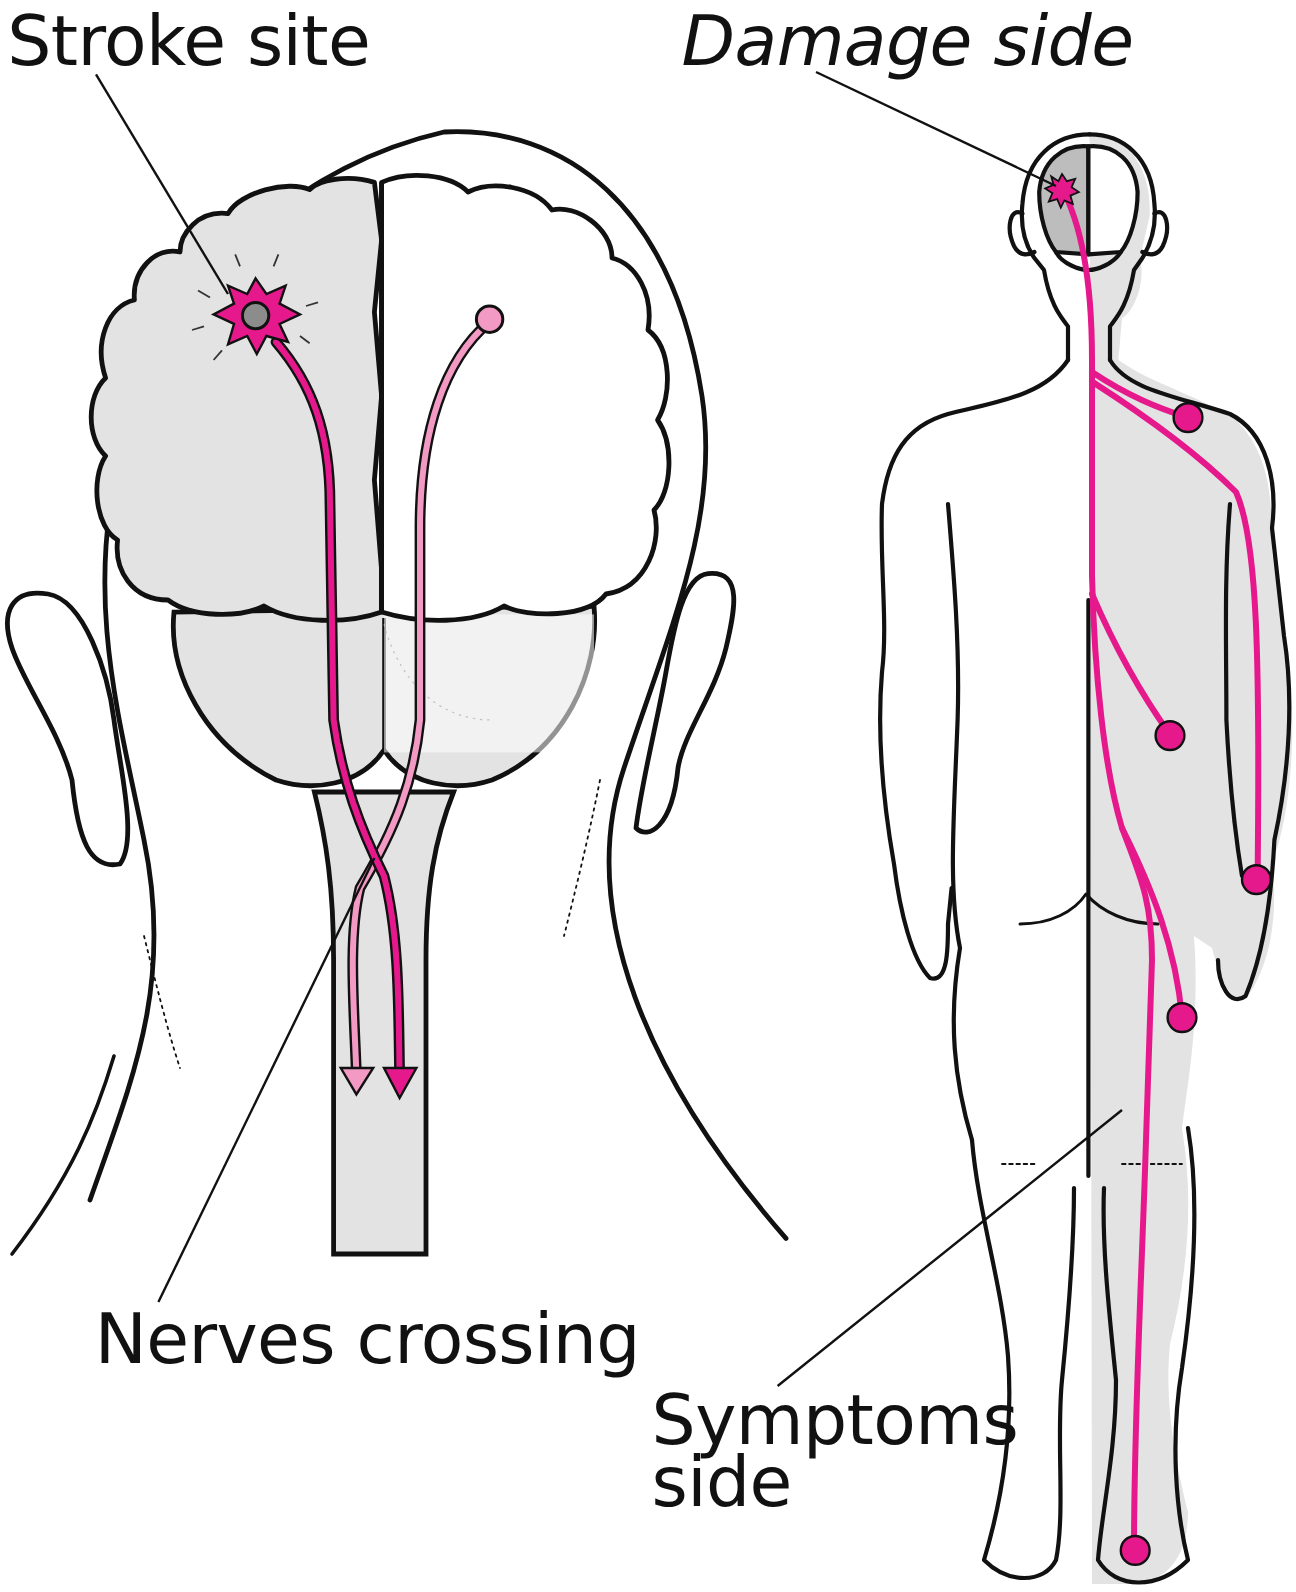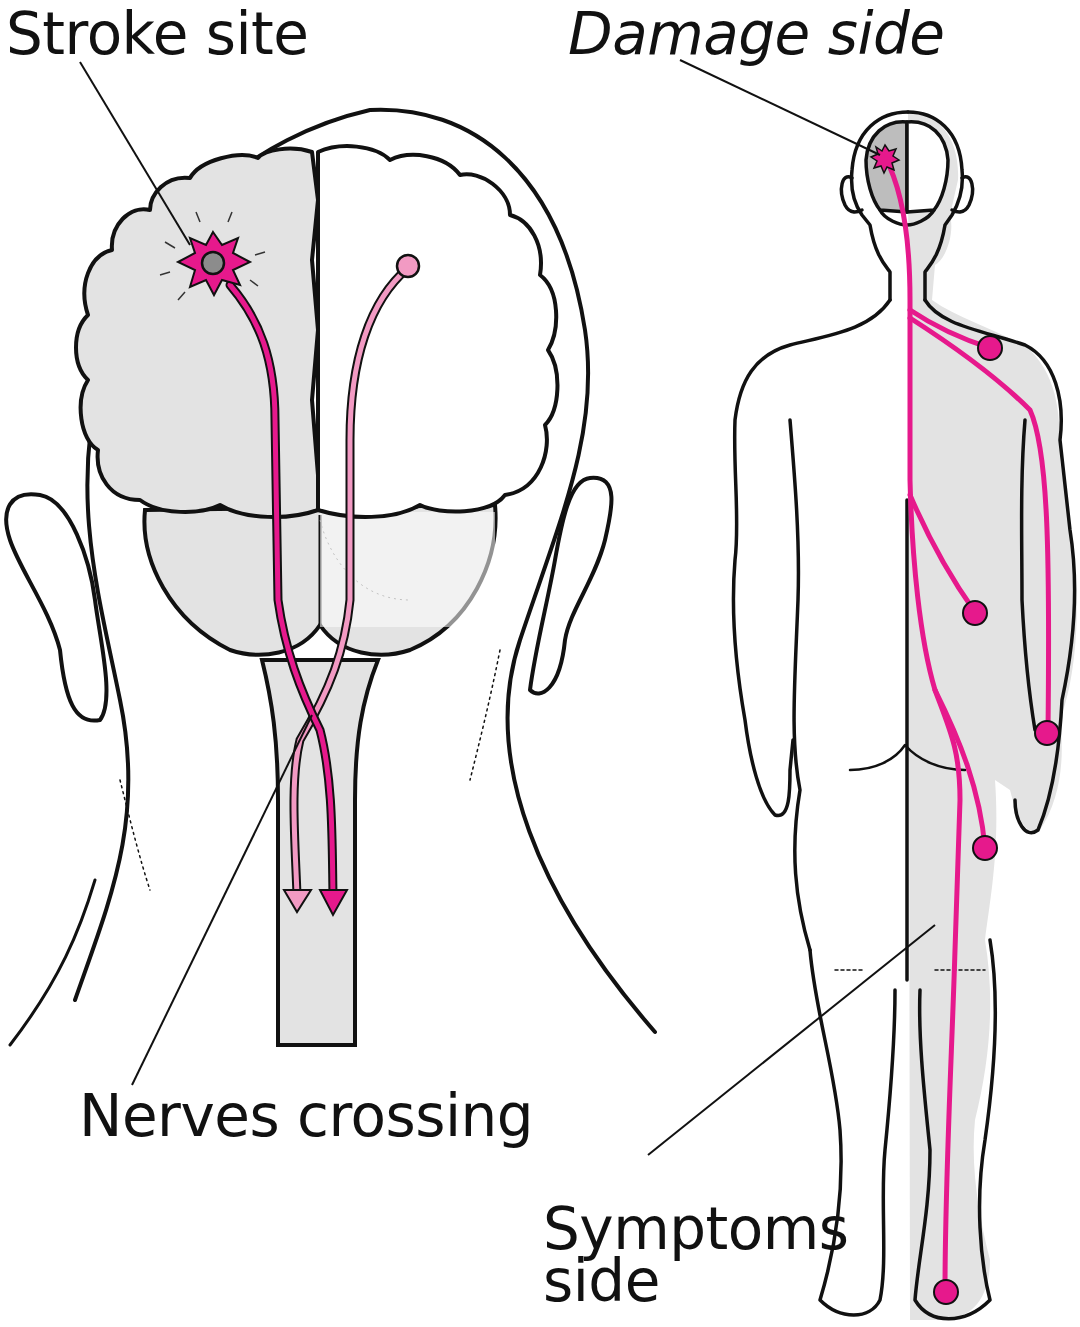--- a/index.html
+++ b/index.html
@@ -1,21 +1,21 @@
 <!DOCTYPE html>
 <html><head>
 <meta charset="utf-8">
 <style>
   html, body { margin: 0; padding: 0; background: #ffffff; }
   body { width: 1080px; height: 1327px; position: relative; overflow: hidden; font-family: "DejaVu Sans", "Liberation Sans", sans-serif; }
   .label { position: absolute; color: #111111; font-size: 58px; line-height: 52px; letter-spacing: -0.5px; white-space: pre-line; }
   #lbl-stroke { left: 6px; top: 8px; }
   #lbl-damage { left: 568px; top: 8px; font-style: italic; }
   #lbl-nerves { left: 57px; top: 1090px; margin-left: 22px; }
-  #lbl-symptoms { left: 543px; top: 1203px; }
+  #lbl-symptoms { left: 543px; top: 1157px; }
   svg.art { position: absolute; left: 0; top: 0; }
 </style>
 </head>
 <body>
 
 <svg class="art" width="1080" height="1327" viewBox="0 0 1080 1327" xmlns="http://www.w3.org/2000/svg">
 
   <g fill="none" stroke="#111" stroke-width="4" stroke-linecap="round" stroke-linejoin="round">
 
     <path d="M40 495 C10 490 0 510 10 540 C20 570 50 610 60 650 C65 700 75 725 100 720 C115 700 100 640 95 600 C90 560 70 500 40 495 Z" fill="#fff"></path>

